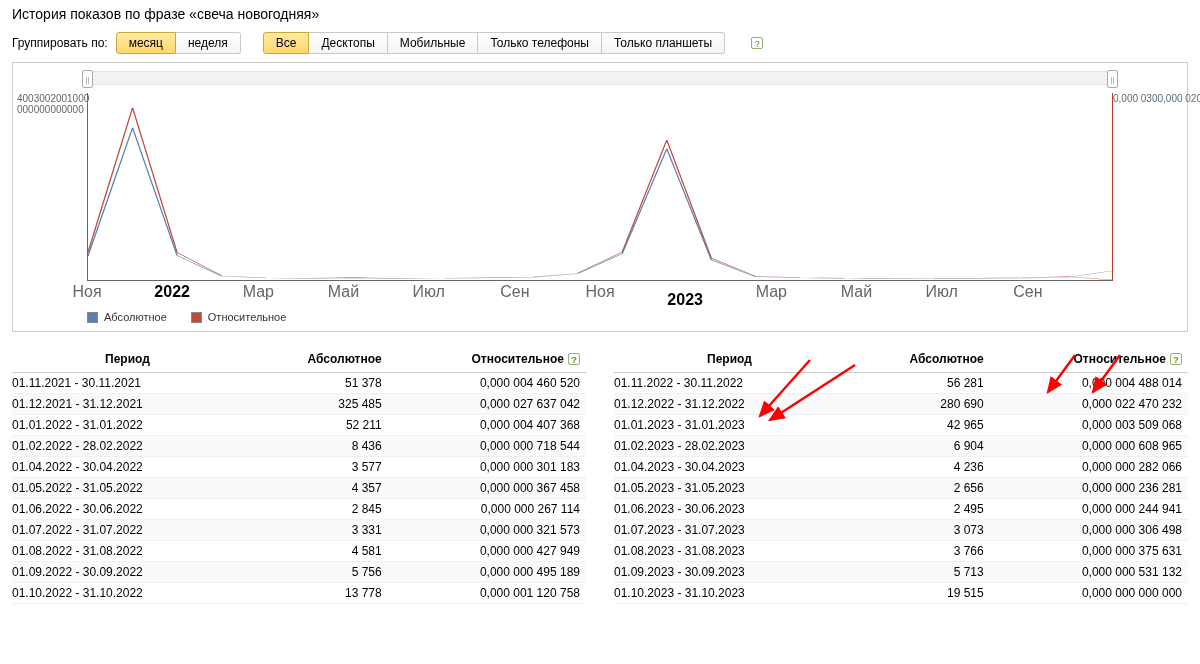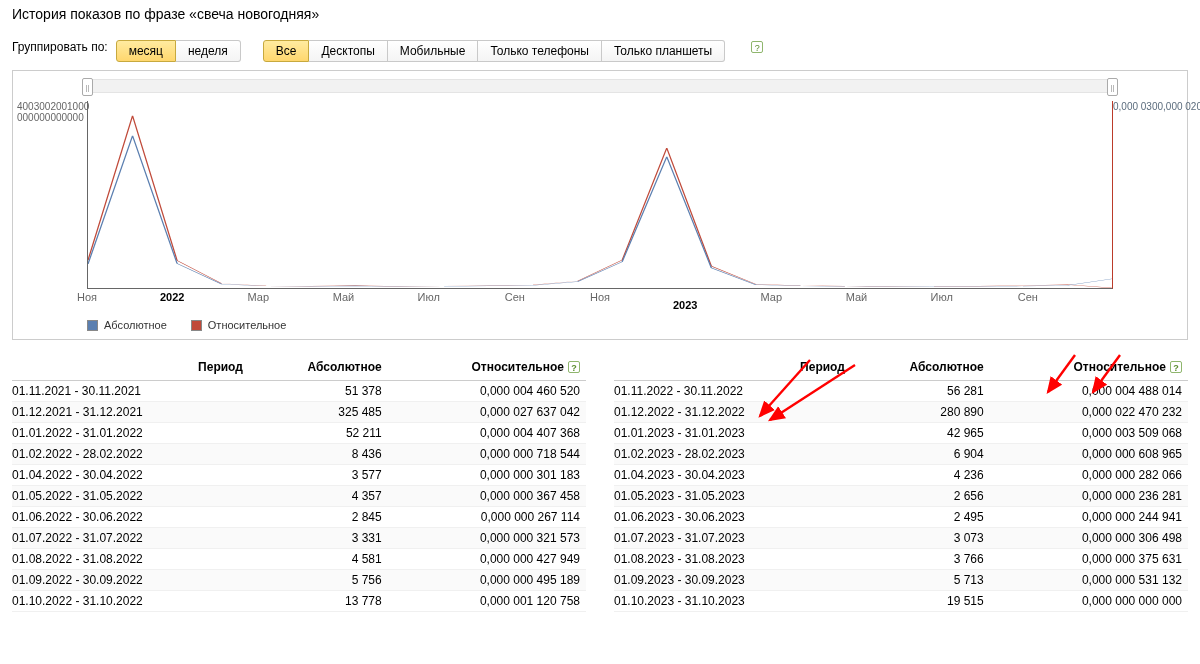--- a/index.html
+++ b/index.html
@@ -37,21 +37,20 @@
   .btn-group .btn:first-child { border-radius: 3px 0 0 3px; }
   .btn-group .btn:last-child  { border-radius: 0 3px 3px 0; }
   .btn-group .btn + .btn { border-left: none; }
   .btn {
     border: 1px solid #c9c9c9;
     background: linear-gradient(#fff, #f4f4f4);
     padding: 3px 12px;
     font-size: 12px;
     cursor: pointer;
     color: #000;
-    margin-top: 8px;
   }
   .btn.active {
     background: linear-gradient(#ffeba0, #ffd76e);
     border-color: #c7a93e;
   }
   .help {
     display: inline-block;
     width: 12px; height: 12px;
     line-height: 12px;
     text-align: center;
@@ -108,21 +107,21 @@
     border-bottom: 1px solid #666;
     border-right: 1px solid #bb3b2a;
   }
   .grid line { stroke: #eee; stroke-width: 1; }
   .series-abs { fill: none; stroke: #5b7fb0; stroke-width: 1.3; }
   .series-rel { fill: none; stroke: #c04a3a; stroke-width: 1.3; }
 
   .xaxis {
     position: absolute;
     left: 74px; right: 74px; bottom: 30px; height: 18px;
-    font-size: 11px; color: #666;
+    font-size: 16px; color: #666;
   }
   .xaxis span {
     position: absolute;
     transform: translateX(-50%);
     white-space: nowrap;
   }
   .xaxis span.year { font-weight: bold; color: #000; }
 
   .legend {
     position: absolute;
@@ -141,21 +140,21 @@
     gap: 28px;
     padding: 16px 12px 0 12px;
   }
   .tbl {
     flex: 1;
     border-collapse: collapse;
     width: 100%;
     font-size: 12px;
   }
   .tbl th {
-    text-align: right;
+    text-align: center;
     font-weight: bold;
     border-bottom: 1px solid #ccc;
     padding: 4px 6px 6px 0;
   }
   .tbl th.num, .tbl td.num { text-align: right; }
   .tbl td {
     padding: 3px 6px 3px 0;
     border-bottom: 1px solid #f0f0f0;
   }
   .tbl tr:nth-child(even) td { background: #fafafa; }
@@ -328,21 +327,21 @@
     </tr>
       </thead>
     <tbody id="tbody-right">
         <tr>
           <td>01.11.2022 - 30.11.2022</td>
           <td class="num">56 281</td>
           <td class="num">0,000 004 488 014</td>
         </tr>
         <tr>
           <td>01.12.2022 - 31.12.2022</td>
-          <td class="num">280 890</td>
+          <td class="num">280 690</td>
           <td class="num">0,000 022 470 232</td>
         </tr>
         <tr>
           <td>01.01.2023 - 31.01.2023</td>
           <td class="num">42 965</td>
           <td class="num">0,000 003 509 068</td>
         </tr>
         <tr>
           <td>01.02.2023 - 28.02.2023</td>
           <td class="num">6 904</td>

